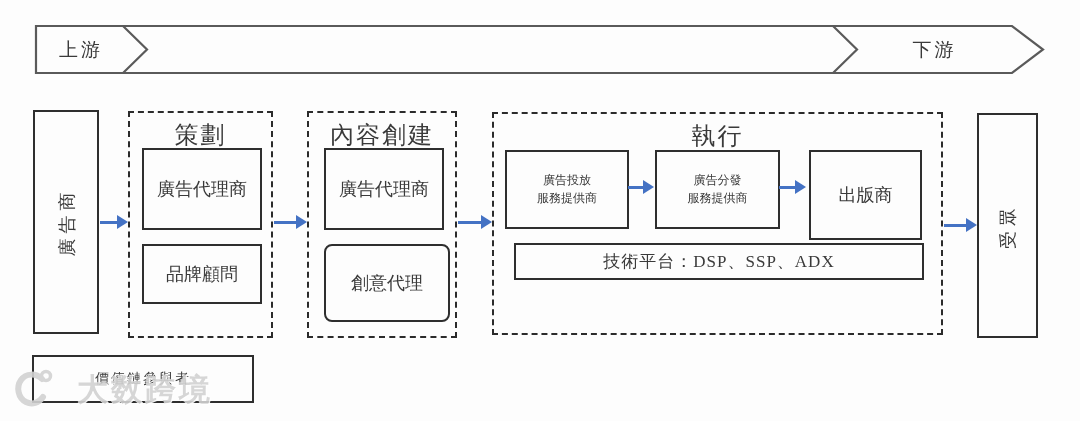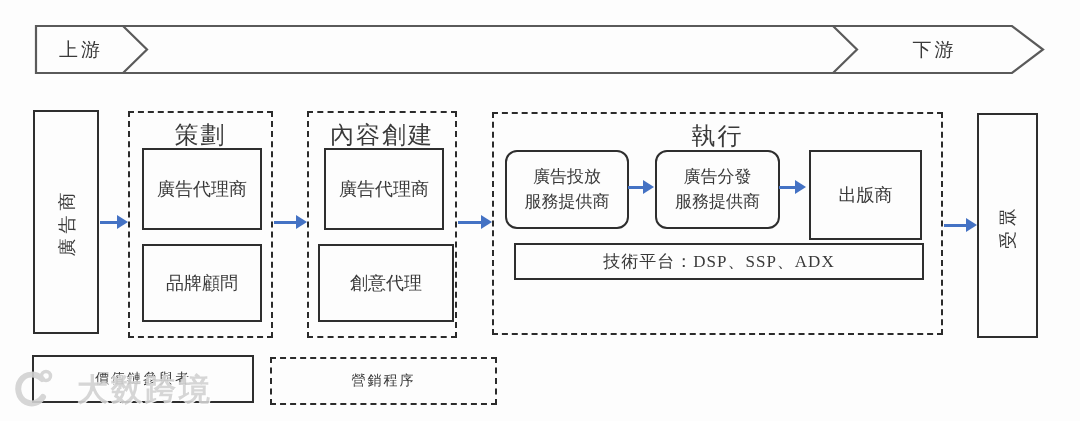--- a/index.html
+++ b/index.html
@@ -45,21 +45,21 @@
   .group-title{
     position:absolute;top:6px;left:0;right:0;
     text-align:center;font-size:24px;letter-spacing:2px;font-family:Liberation Mono, monospace;
   }
   .vtext{
     transform:rotate(-90deg);
     white-space:nowrap;
     letter-spacing:5px;
     font-size:18px;
   }
-  .multiline{white-space:pre-line;line-height:1.45;font-size:17px;border-radius:12px;}
+  .multiline{white-space:pre-line;line-height:1.45;font-size:12px;}
   .wide{font-size:17px;letter-spacing:1px;margin-top:6px;}
   .arrow{position:absolute;height:14px;}
   .arrow .arrow-line{
     position:absolute;left:0;right:9px;top:5.5px;height:3px;
     background:var(--arrow);
   }
   .arrow .arrow-head{
     position:absolute;right:0;top:0;width:0;height:0;
     border-left:11px solid var(--arrow);
     border-top:7px solid transparent;
@@ -96,32 +96,32 @@
   </div>
 
   <div class="arrow" style="left:100px;top:215px;width:28px;">
     <span class="arrow-line"></span>
     <span class="arrow-head"></span>
   </div>
 
   <div class="group" style="left:128px;top:111px;width:145px;height:227px;">
     <div class="group-title">策劃</div>
     <div class="box" style="left:12px;top:35px;width:120px;height:82px;">廣告代理商</div>
-    <div class="box" style="left:12px;top:131px;width:120px;height:78px;">品牌顧問</div>
+    <div class="box" style="left:12px;top:131px;width:120px;height:60px;">品牌顧問</div>
   </div>
 
   <div class="arrow" style="left:274px;top:215px;width:33px;">
     <span class="arrow-line"></span>
     <span class="arrow-head"></span>
   </div>
 
   <div class="group" style="left:307px;top:111px;width:150px;height:227px;">
     <div class="group-title">內容創建</div>
     <div class="box" style="left:15px;top:35px;width:120px;height:82px;">廣告代理商</div>
-    <div class="box" style="left:9px;top:131px;width:136px;height:78px;">創意代理</div>
+    <div class="box" style="left:15px;top:131px;width:126px;height:78px;border-radius:8px;">創意代理</div>
   </div>
 
   <div class="arrow" style="left:458px;top:215px;width:34px;">
     <span class="arrow-line"></span>
     <span class="arrow-head"></span>
   </div>
 
   <div class="group" style="left:492px;top:112px;width:451px;height:223px;">
     <div class="group-title">執行</div>
     <div class="box multiline" style="left:11px;top:36px;width:124px;height:79px;">廣告投放
@@ -144,21 +144,20 @@
   <div class="arrow" style="left:944px;top:218px;width:33px;">
     <span class="arrow-line"></span>
     <span class="arrow-head"></span>
   </div>
 
   <div class="box" style="left:977px;top:113px;width:61px;height:225px;">
     <span class="vtext">受眾</span>
   </div>
 
   <div class="box legend-label" style="left:32px;top:355px;width:222px;height:48px;">價值鏈參與者</div>
-  <div class="group legend-label" style="left:270px;top:357px;width:227px;height:48px;display:flex;align-items:center;justify-content:center;">營銷程序</div>
 
   <div class="watermark">
     <svg width="46" height="46" viewBox="0 0 46 46">
       <path d="M32,12 C26,6 16,6 11,13 C6,20 8,31 16,35 C22,38 29,36 33,30" fill="none" stroke="#d2d2d2" stroke-width="6" stroke-linecap="round"></path>
       <circle cx="36" cy="9" r="4.5" fill="none" stroke="#d2d2d2" stroke-width="3.5"></circle>
     </svg>
     <span class="watermark-text">大数跨境</span>
   </div>
 
 </div>

